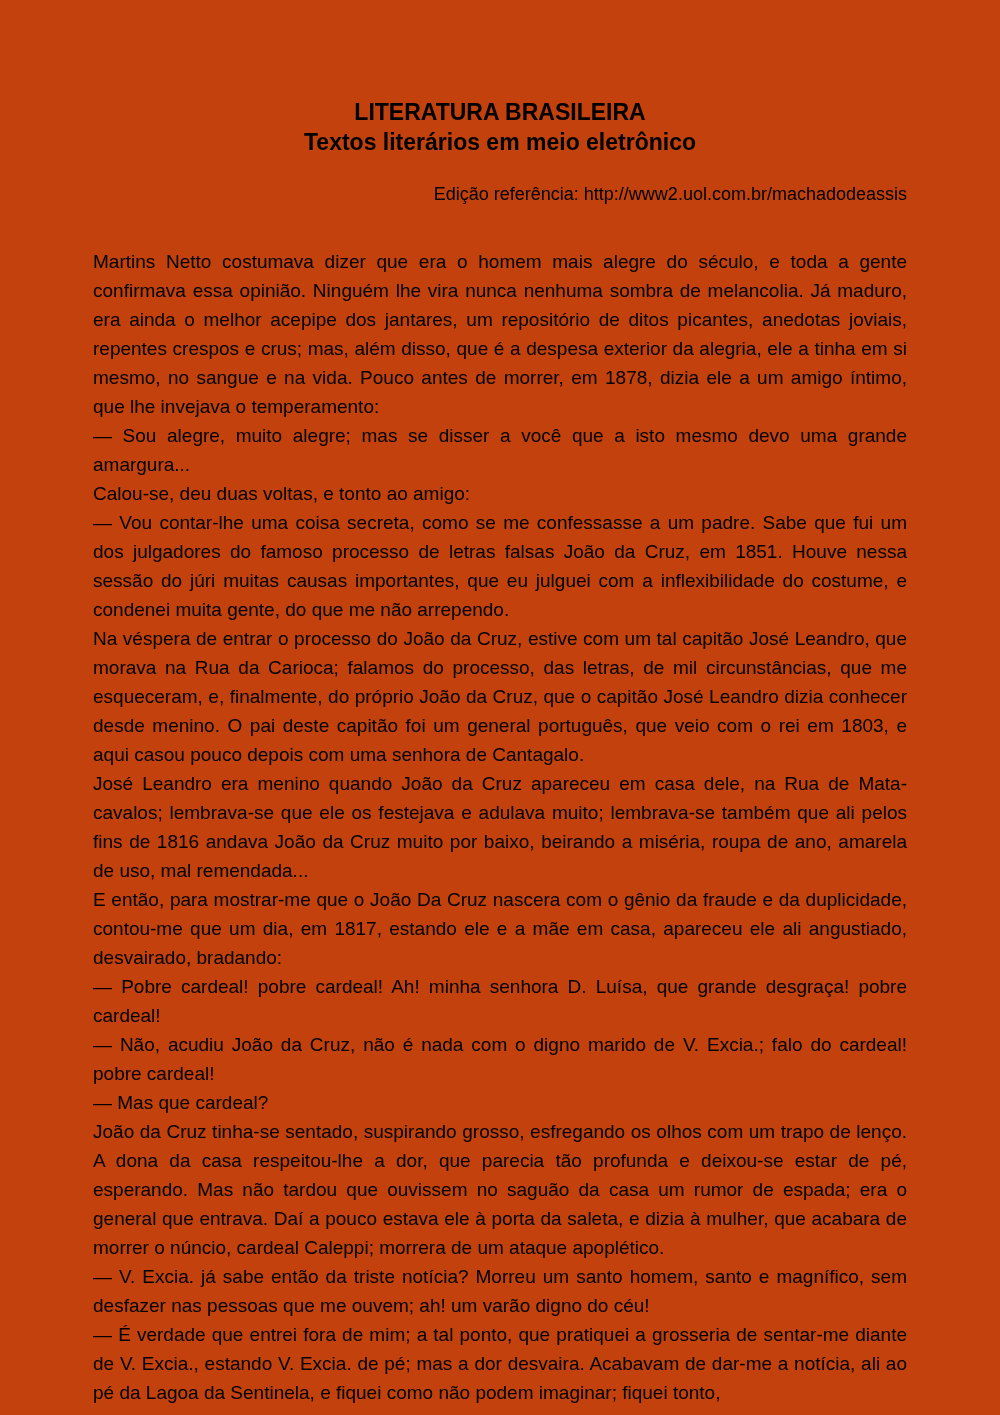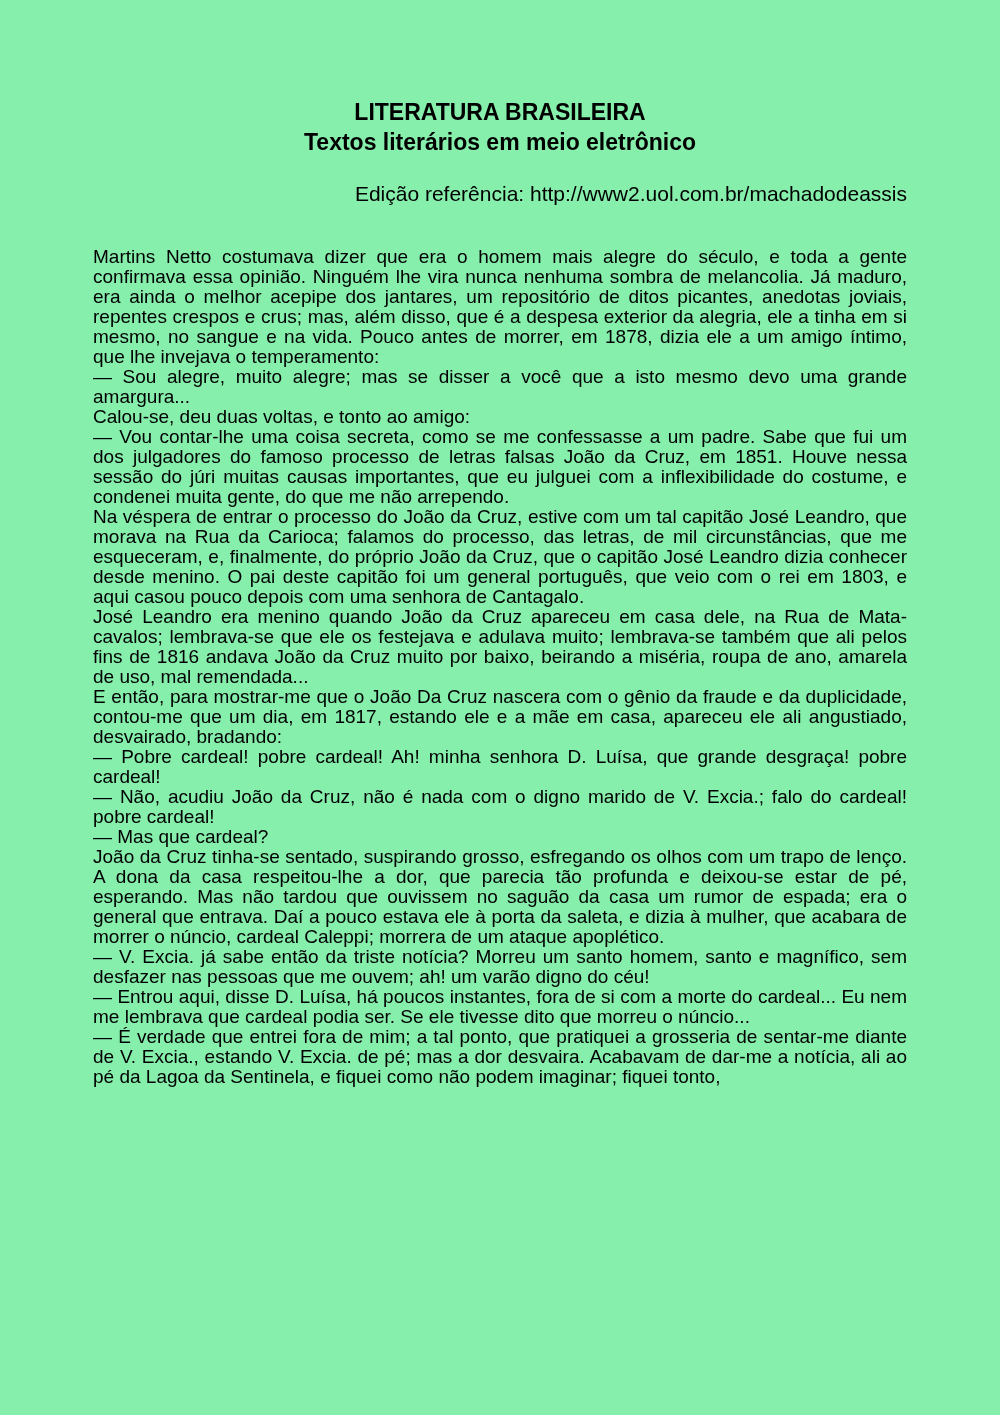--- a/index.html
+++ b/index.html
@@ -1,41 +1,41 @@
 <!DOCTYPE html>
 <html><head>
 <meta charset="utf-8">
 <style>
   html, body { margin: 0; padding: 0; background: #ffffff; }
   .page {
     width: 1000px;
     height: 1415px;
-    background: #86efac;
+    background: #c2410c;
     box-sizing: border-box;
     padding: 97px 93px 0 93px;
     font-family: "Liberation Sans", sans-serif;
     color: #000000;
     overflow: hidden;
   }
   .doc-title {
     text-align: center;
     font-weight: bold;
     font-size: 23px;
     line-height: 30px;
   }
   .doc-ref {
     margin-top: 22px;
     text-align: right;
-    font-size: 21px;
+    font-size: 18px;
     line-height: 30px;
   }
   .doc-body {
     margin-top: 38px;
     font-size: 19px;
-    line-height: 20px;
+    line-height: 29px;
     text-align: justify;
   }
   .doc-body p { margin: 0; padding: 0; hyphens: none; }
 </style>
 </head>
 <body>
 
 <div class="page">
   <div class="doc-title">
       <div>LITERATURA BRASILEIRA</div>
@@ -52,16 +52,15 @@
       <p>Calou-se, deu duas voltas, e tonto ao amigo:</p>
       <p>— Vou contar-lhe uma coisa secreta, como se me confessasse a um padre. Sabe que fui um dos julgadores do famoso processo de letras falsas João da Cruz, em 1851. Houve nessa sessão do júri muitas causas importantes, que eu julguei com a inflexibilidade do costume, e condenei muita gente, do que me não arrependo.</p>
       <p>Na véspera de entrar o processo do João da Cruz, estive com um tal capitão José Leandro, que morava na Rua da Carioca; falamos do processo, das letras, de mil circunstâncias, que me esqueceram, e, finalmente, do próprio João da Cruz, que o capitão José Leandro dizia conhecer desde menino. O pai deste capitão foi um general português, que veio com o rei em 1803, e aqui casou pouco depois com uma senhora de Cantagalo.</p>
       <p>José Leandro era menino quando João da Cruz apareceu em casa dele, na Rua de Mata-cavalos; lembrava-se que ele os festejava e adulava muito; lembrava-se também que ali pelos fins de 1816 andava João da Cruz muito por baixo, beirando a miséria, roupa de ano, amarela de uso, mal remendada...</p>
       <p>E então, para mostrar-me que o João Da Cruz nascera com o gênio da fraude e da duplicidade, contou-me que um dia, em 1817, estando ele e a mãe em casa, apareceu ele ali angustiado, desvairado, bradando:</p>
       <p>— Pobre cardeal! pobre cardeal! Ah! minha senhora D. Luísa, que grande desgraça! pobre cardeal!</p>
       <p>— Não, acudiu João da Cruz, não é nada com o digno marido de V. Excia.; falo do cardeal! pobre cardeal!</p>
       <p>— Mas que cardeal?</p>
       <p>João da Cruz tinha-se sentado, suspirando grosso, esfregando os olhos com um trapo de lenço. A dona da casa respeitou-lhe a dor, que parecia tão profunda e deixou-se estar de pé, esperando. Mas não tardou que ouvissem no saguão da casa um rumor de espada; era o general que entrava. Daí a pouco estava ele à porta da saleta, e dizia à mulher, que acabara de morrer o núncio, cardeal Caleppi; morrera de um ataque apoplético.</p>
       <p>— V. Excia. já sabe então da triste notícia? Morreu um santo homem, santo e magnífico, sem desfazer nas pessoas que me ouvem; ah! um varão digno do céu!</p>
-      <p>— Entrou aqui, disse D. Luísa, há poucos instantes, fora de si com a morte do cardeal... Eu nem me lembrava que cardeal podia ser. Se ele tivesse dito que morreu o núncio...</p>
       <p>— É verdade que entrei fora de mim; a tal ponto, que pratiquei a grosseria de sentar-me diante de V. Excia., estando V. Excia. de pé; mas a dor desvaira. Acabavam de dar-me a notícia, ali ao pé da Lagoa da Sentinela, e fiquei como não podem imaginar; fiquei tonto,</p>
     </div>
 </div>
 
 </body></html>

